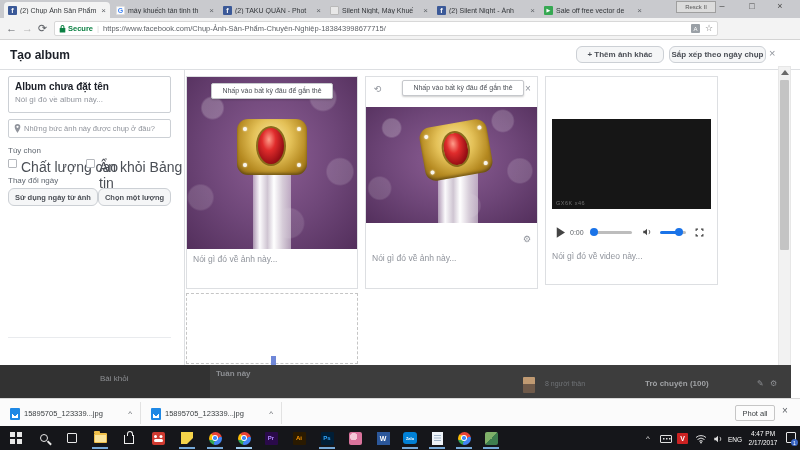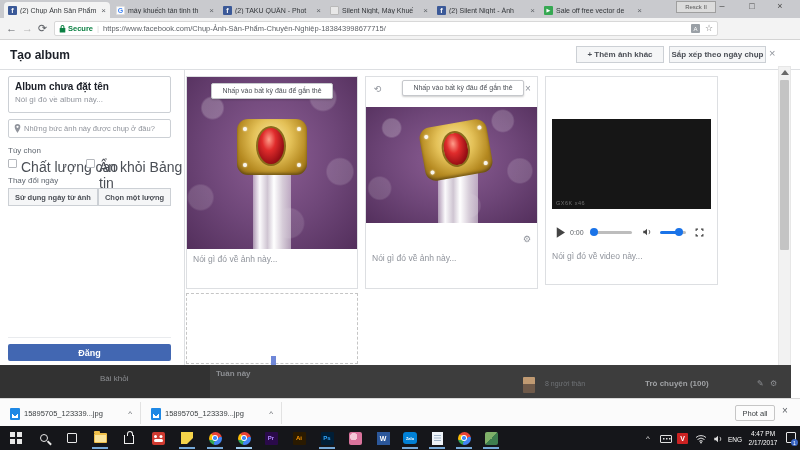--- a/index.html
+++ b/index.html
@@ -31,21 +31,21 @@
   .absep{color:#dadada;font-size:8px;margin:0 4px}
   #url{font-size:7.5px;color:#5f6368;flex:1;white-space:nowrap;overflow:hidden}
   .abicon{flex:none;font-size:9px;color:#757575;margin-left:5px;line-height:1}
   .translate{width:9px;height:9px;background:#9aa0a6;color:#fff;font-size:6px;border-radius:1px;
     display:flex;align-items:center;justify-content:center}
   .extic{position:absolute;top:24px;font-size:9px;color:#757575}
 
   
   #fbheader{position:absolute;left:0;top:40px;width:800px;height:30px;background:#fff;border-bottom:1px solid #dddfe2}
   #fbtitle{position:absolute;left:10px;top:8px;font-size:12px;font-weight:bold;color:#1d2129}
-  .fbbtn{background:#f5f6f7;border:1px solid #ccd0d5;border-radius:0;color:#4b4f56;font-size:8px;font-weight:bold;
+  .fbbtn{background:#f5f6f7;border:1px solid #ccd0d5;border-radius:6px;color:#4b4f56;font-size:8px;font-weight:bold;
     display:flex;align-items:center;justify-content:center;position:absolute;height:17px}
   #leftpanel{position:absolute;left:0;top:70px;width:185px;height:295px;background:#fff;border-right:1px solid #dddfe2}
   .inputbox{position:absolute;border:1px solid #ccd0d5;border-radius:2px;background:#fff}
   .glabel{position:absolute;font-size:8px;color:#606770}
   .cbox{position:absolute;width:9px;height:9px;border:1px solid #b5b8bd;border-radius:1px;background:#fff}
   .cblabel{position:absolute;font-size:14px;color:#4b4f56}
   #postbtn{position:absolute;left:8px;top:274px;width:163px;height:17px;background:#4267b2;border-radius:2px;
     color:#fff;font-size:9px;font-weight:bold;display:flex;align-items:center;justify-content:center}
 
   .card{position:absolute;background:#fff;border:1px solid #dddfe2}
@@ -228,21 +228,20 @@
     </div>
     <div class="glabel" style="left:8px;top:76px">Tùy chọn</div>
     <span class="cbox" style="left:8px;top:89px"></span>
     <span class="cblabel" style="left:21px;top:89px">Chất lượng cao</span>
     <span class="cbox" style="left:86px;top:89px"></span>
     <span class="cblabel" style="left:99px;top:89px">Ẩn khỏi Bảng tin</span>
     <div class="glabel" style="left:8px;top:106px">Thay đổi ngày</div>
     <div class="fbbtn" style="left:8px;top:118px;width:90px;height:18px;font-size:7.5px">Sử dụng ngày từ ảnh</div>
     <div class="fbbtn" style="left:98px;top:118px;width:73px;height:18px;font-size:7.5px">Chọn một lượng</div>
     <div class="abs" style="left:8px;top:267px;width:163px;height:1px;background:#e9ebee"></div>
-    <div id="postbtn">Đăng</div>
   </div>
 
   <div class="card" style="left:186px;top:76px;width:172px;height:213px">
     <div class="photo" style="left:0;top:0;width:170px;height:172px">
       <div class="pillar" style="left:66px;top:92px;width:38px;height:80px"></div>
       <div class="gold" style="left:50px;top:42px;width:70px;height:56px">
         <span class="dot" style="left:6px;top:8px"></span>
           <span class="dot" style="right:6px;top:8px"></span>
         <span class="dot" style="left:6px;bottom:8px"></span>
           <span class="dot" style="right:6px;bottom:8px"></span>

